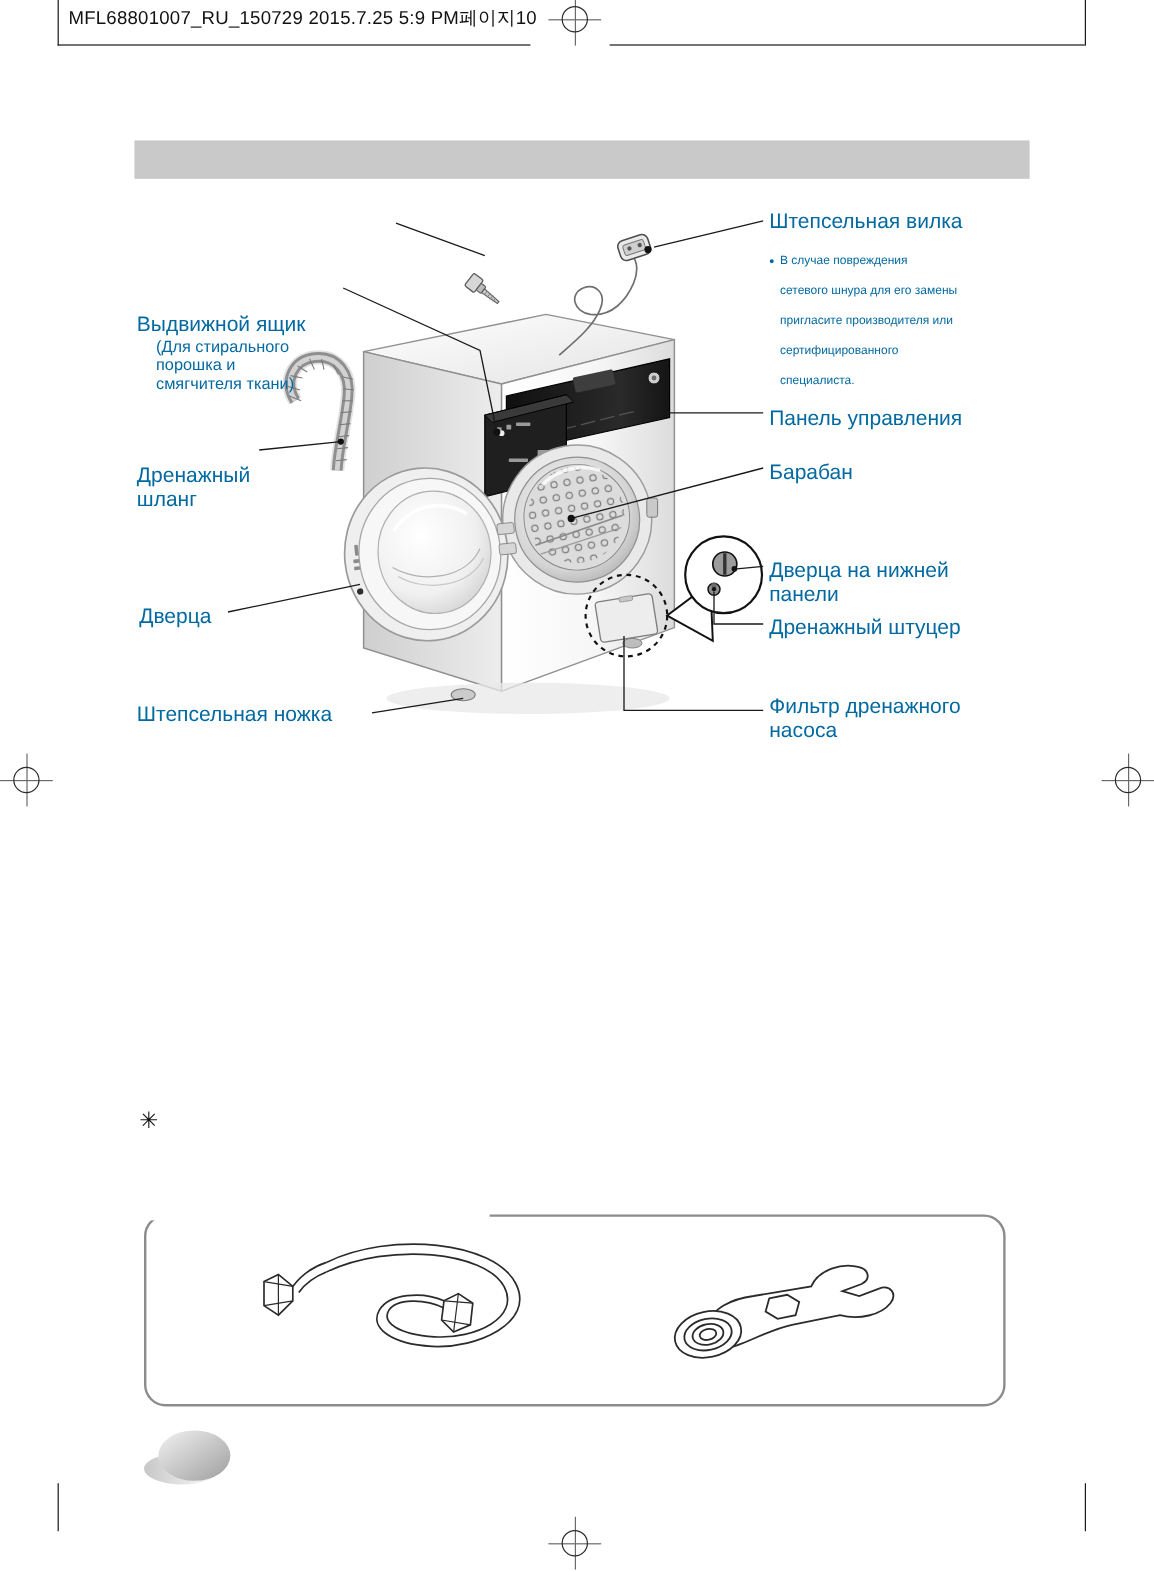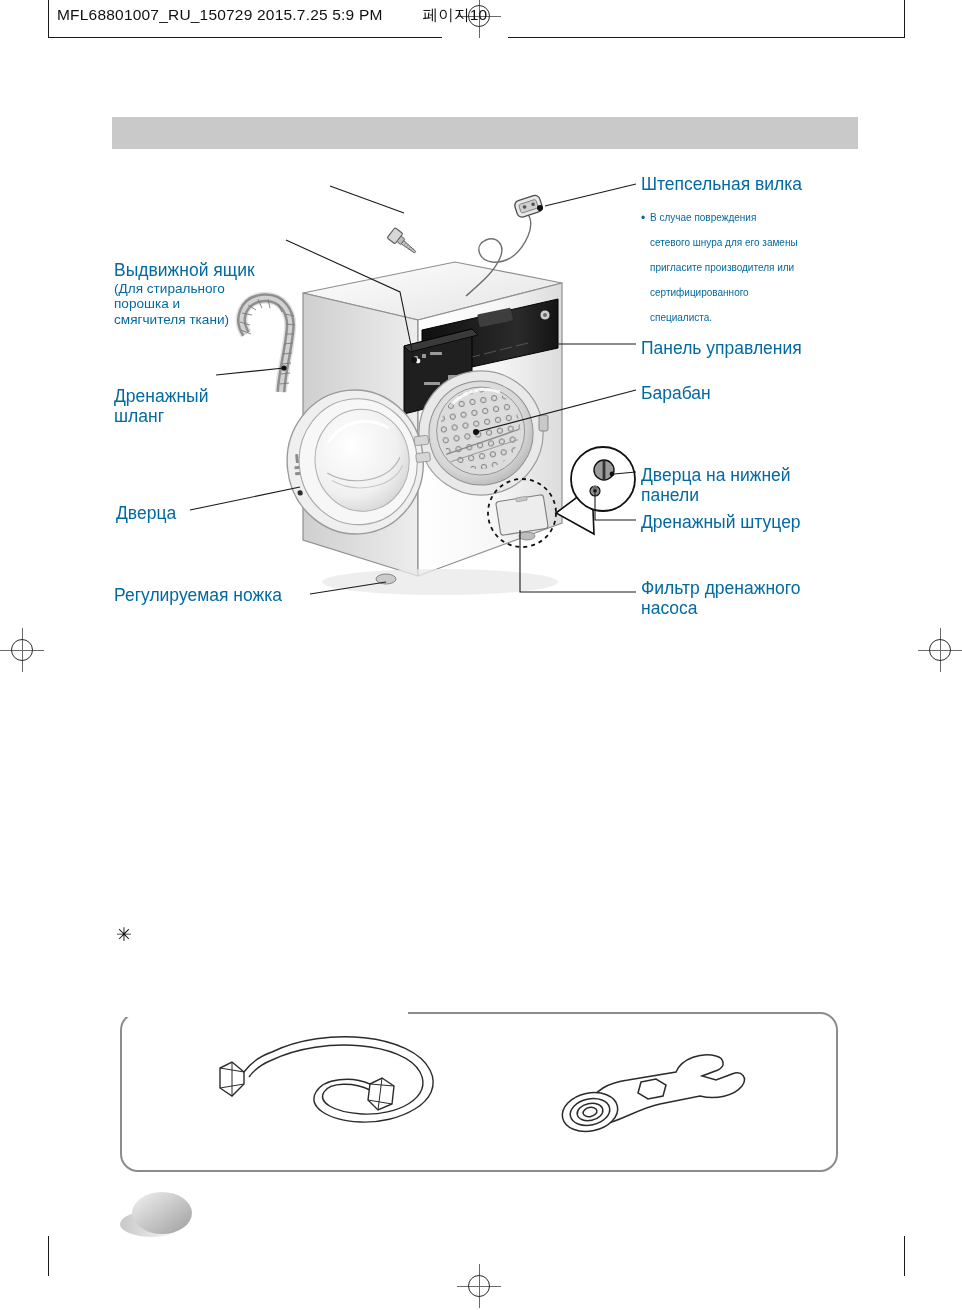--- a/index.html
+++ b/index.html
@@ -29,21 +29,21 @@
   .regmark .rm-v { position: absolute; left: 21.5px; top: 0; width: 1px; height: 44px; background: #6a6a6a; }
   .regmark .rm-h { position: absolute; top: 21.5px; left: 0; height: 1px; width: 44px; background: #6a6a6a; }
 
   
   .slug {
     position: absolute; left: 57px; top: 5px;
     font-size: 15.5px; letter-spacing: 0.2px;
     white-space: nowrap; color: #111;
     font-family: "Liberation Sans", "DejaVu Sans", sans-serif;
   }
-  .slug .kor { font-family: Liberation Sans, sans-serif; padding-left: 40px; }
+  .slug .kor { font-family: Liberation Sans, sans-serif; }
   .slug .ul { }
 
   
   .section-bar {
     position: absolute; left: 112px; top: 117px;
     width: 746px; height: 32px;
     background: #c9c9c9;
   }
   .section-bar-title {
     position: absolute; left: 14px; top: 5px;
@@ -61,21 +61,21 @@
     color: #0369a1;
     white-space: pre-line;
   }
   .lbl.big   { font-size: 17.5px; }
   .lbl.note  { font-size: 10px; line-height: 1.26; }
 
   .lbl .sub { font-size: 13.6px; display:block; }
 
   
   #lbl-dispenser   { left: 114px; top: 240px; }
-  #lbl-dispenser .sub { margin-left: 0px; }
+  #lbl-dispenser .sub { margin-left: 16px; }
   #lbl-drainhose   { left: 114px; top: 386px; }
   #lbl-door        { left: 116px; top: 503px; }
   #lbl-foot        { left: 114px; top: 585px; }
 
   
   #lbl-plug        { left: 641px; top: 174px; }
   #lbl-plug-note   { left: 641px; top: 199px; width: 232px; }
   #lbl-panel       { left: 641px; top: 338px; }
   #lbl-drum        { left: 641px; top: 383px; }
   #lbl-bottomdoor  { left: 641px; top: 465px; }
@@ -369,21 +369,21 @@
   <span class="sub">(Для стирального
   порошка и
   смягчителя ткани)</span>
 </div>
 
 <div class="lbl big" id="lbl-drainhose">Дренажный
 шланг</div>
 
 <div class="lbl big" id="lbl-door">Дверца</div>
 
-<div class="lbl big" id="lbl-foot">Регулируемая ножка</div>
+<div class="lbl big" id="lbl-foot">Штепсельная ножка</div>
 
 <div class="lbl big" id="lbl-plug">Штепсельная вилка</div>
 
 <div class="lbl note" id="lbl-plug-note">
   <div class="note-bullet">В случае повреждения</div>
   <div class="note-cont">сетевого шнура для его замены</div>
   <div class="note-cont">пригласите производителя или</div>
   <div class="note-cont">сертифицированного</div>
   <div class="note-cont">специалиста.</div>
 </div>

